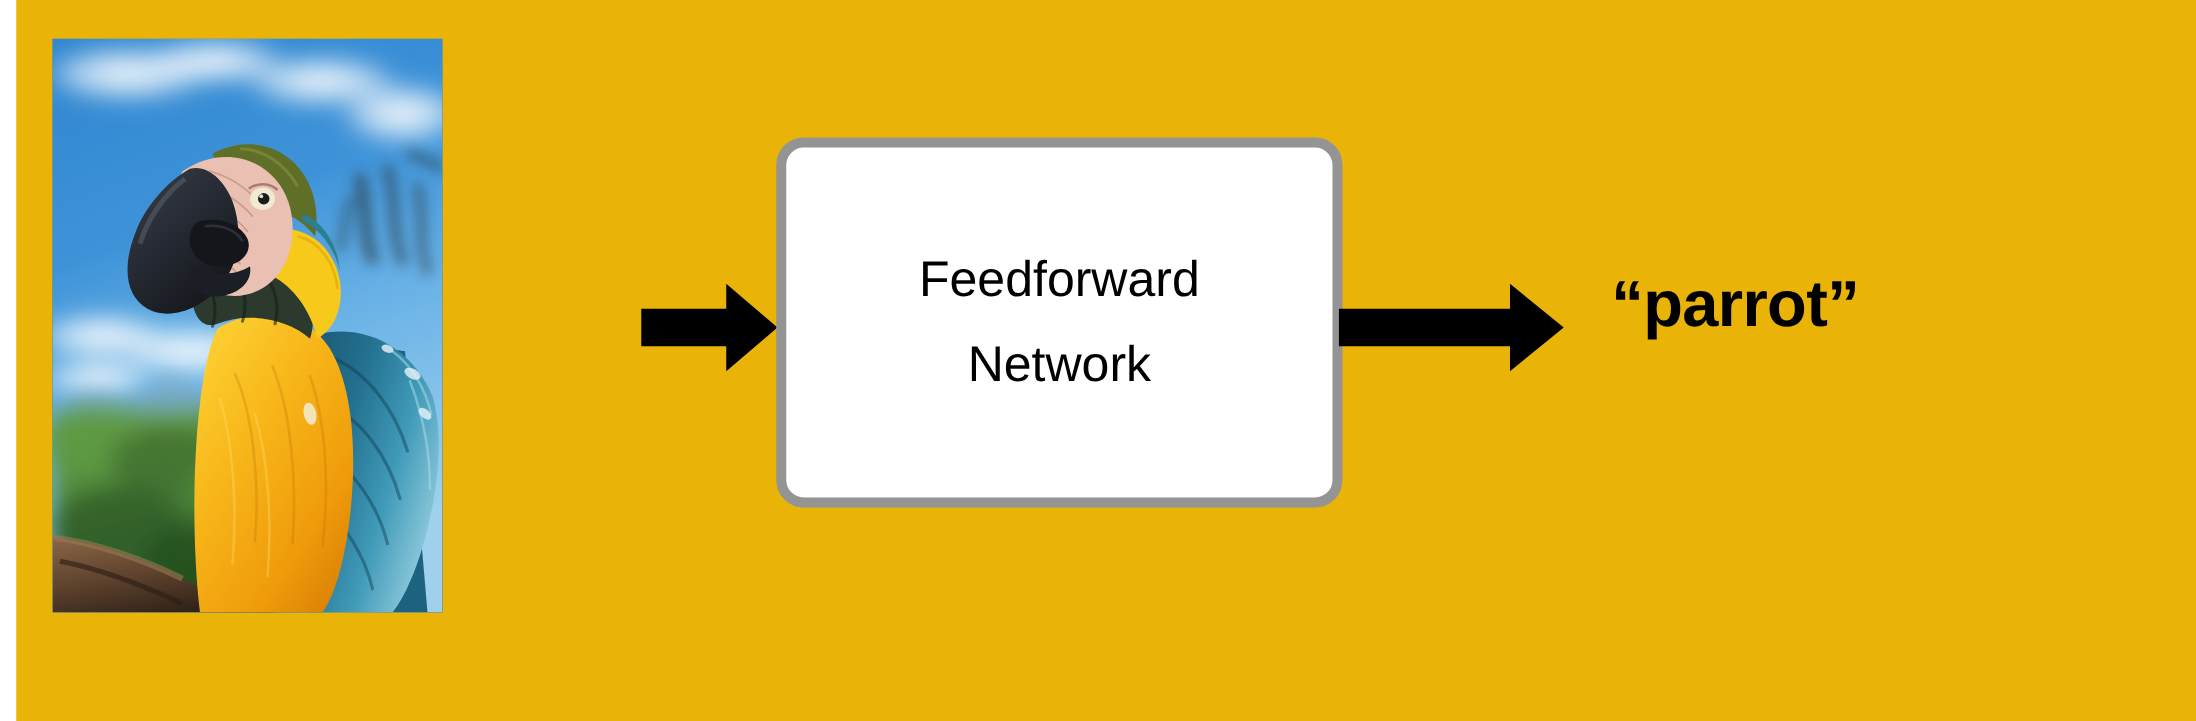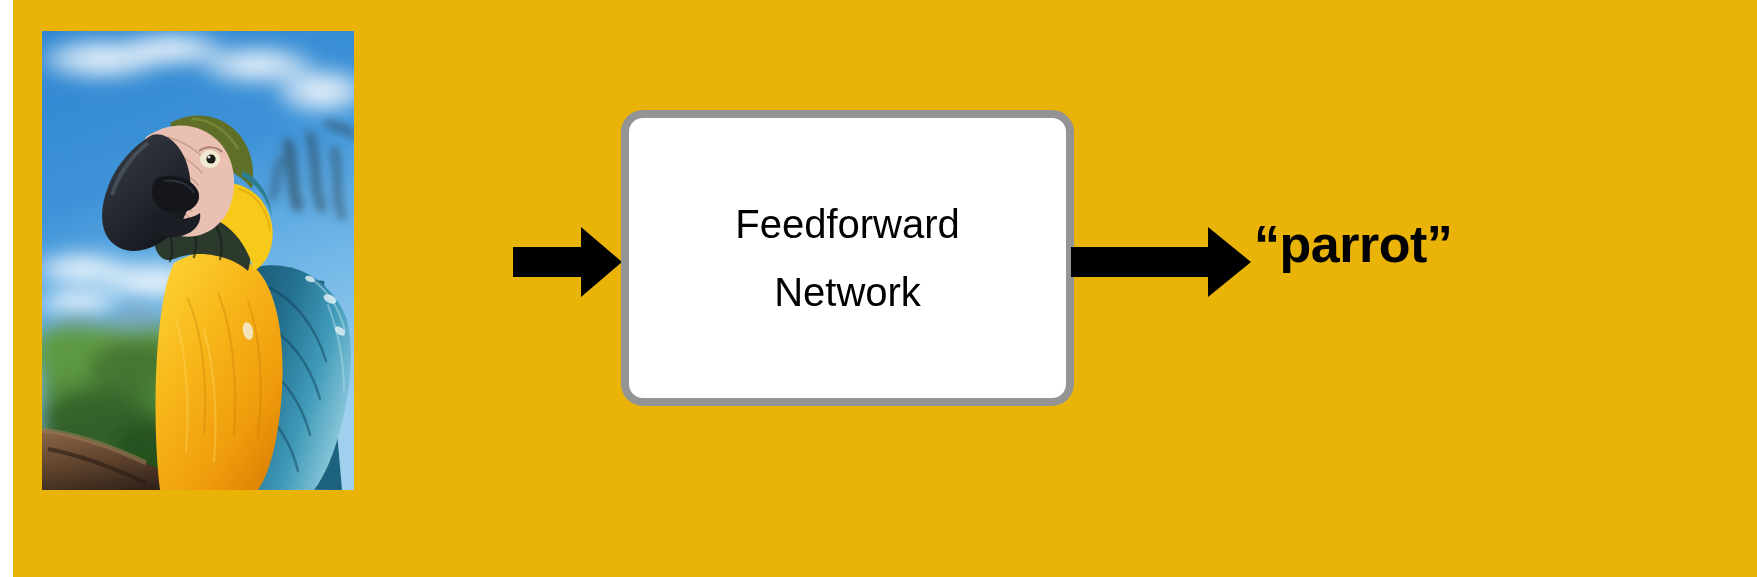--- a/index.html
+++ b/index.html
@@ -64,21 +64,21 @@
     font-size: 40px;
     line-height: 68px;
     color: #000000;
     white-space: nowrap;
     font-weight: 400;
   }
 
   
   #output-label {
     position: absolute;
-    left: 1241px;
+    left: 1276px;
     top: 214px;
     width: 300px;
     font-family: "Liberation Sans", sans-serif;
     font-size: 52px;
     font-weight: bold;
     color: #000000;
     white-space: nowrap;
     letter-spacing: -0.5px;
   }
 </style>

